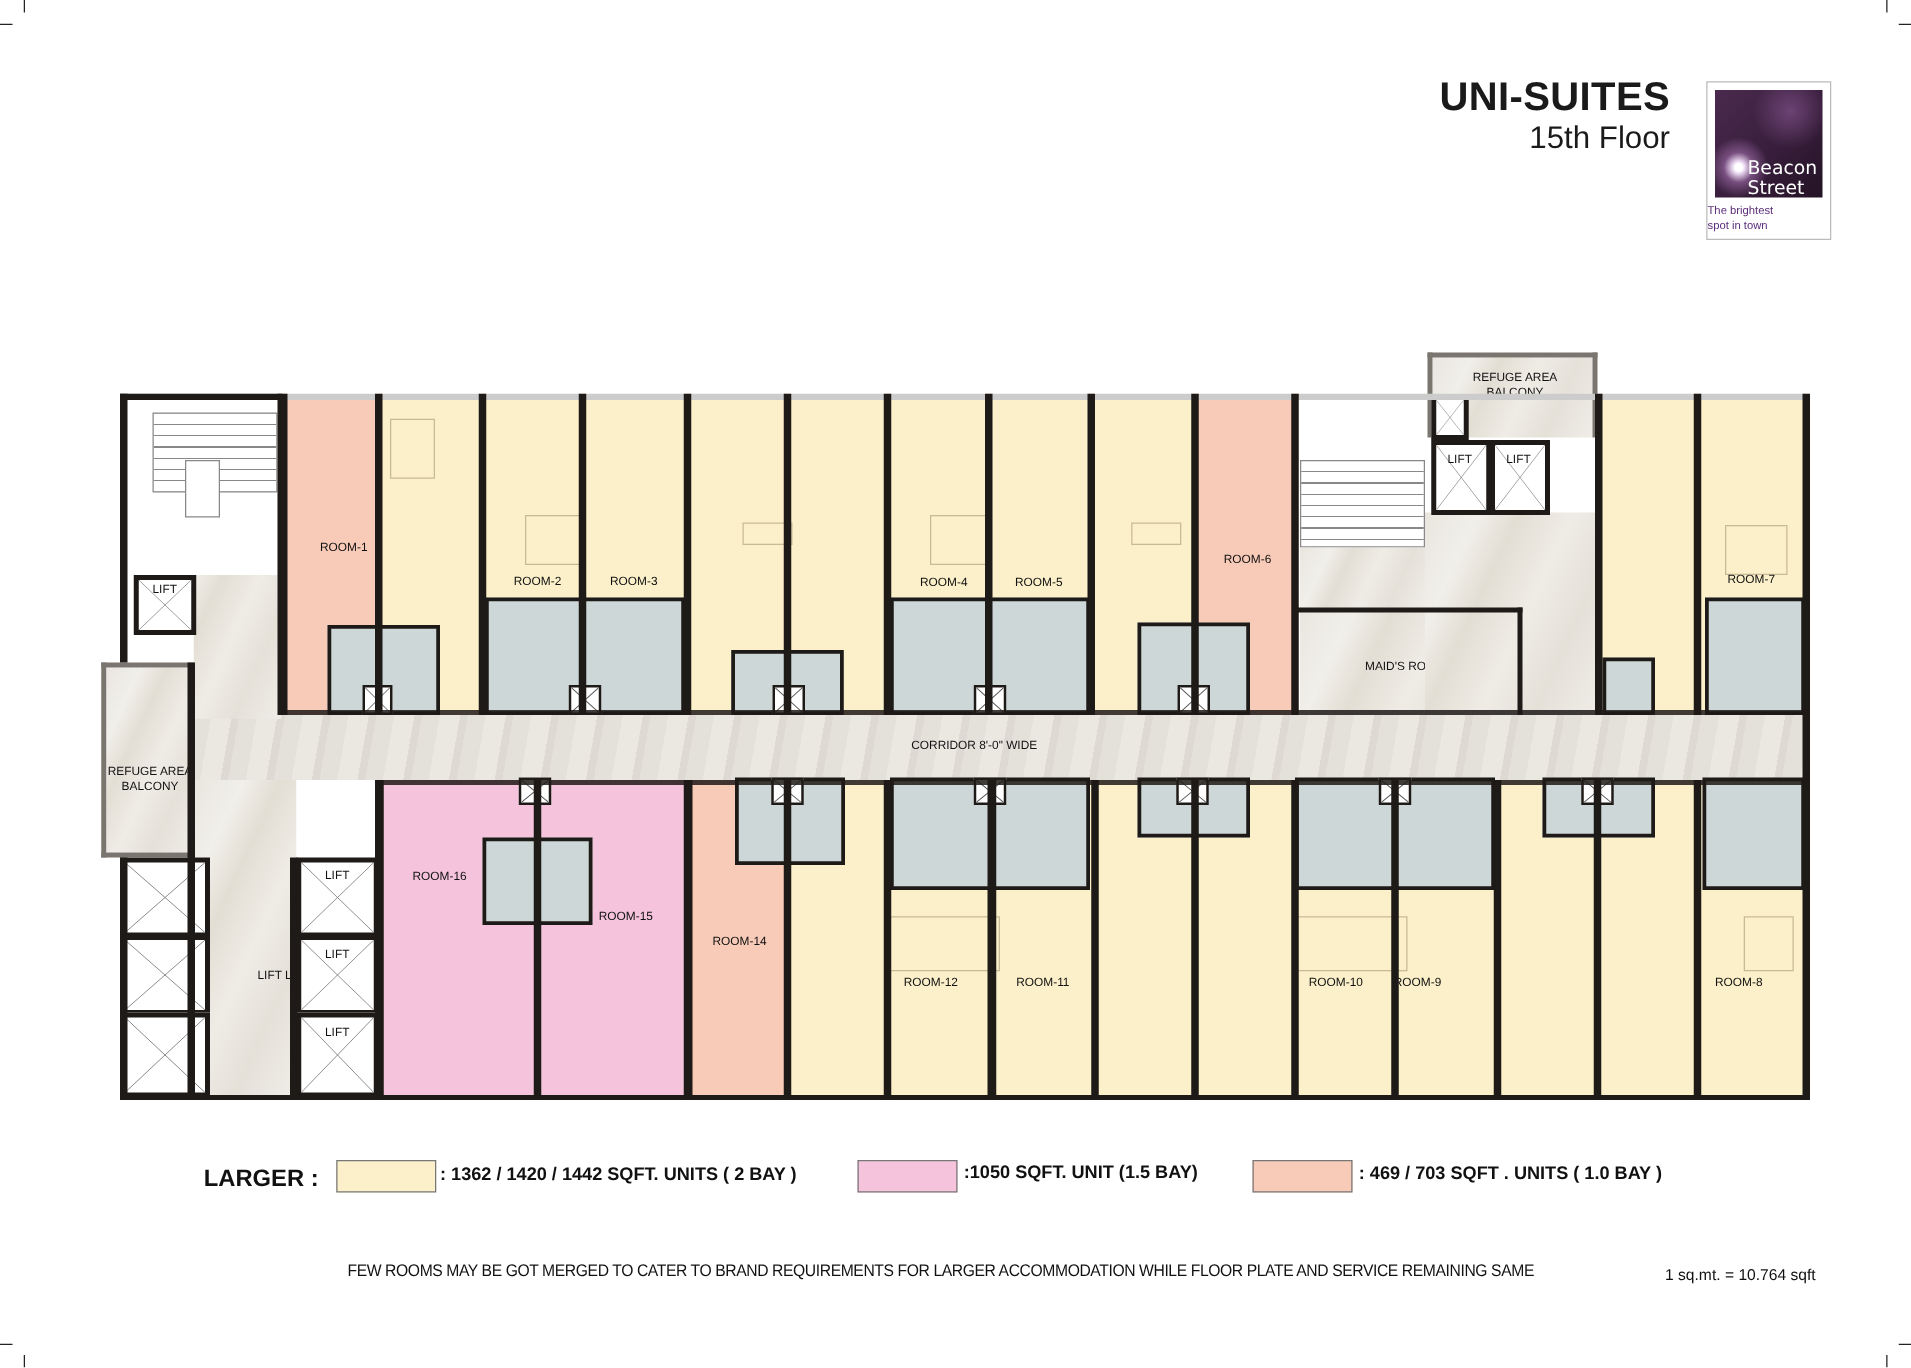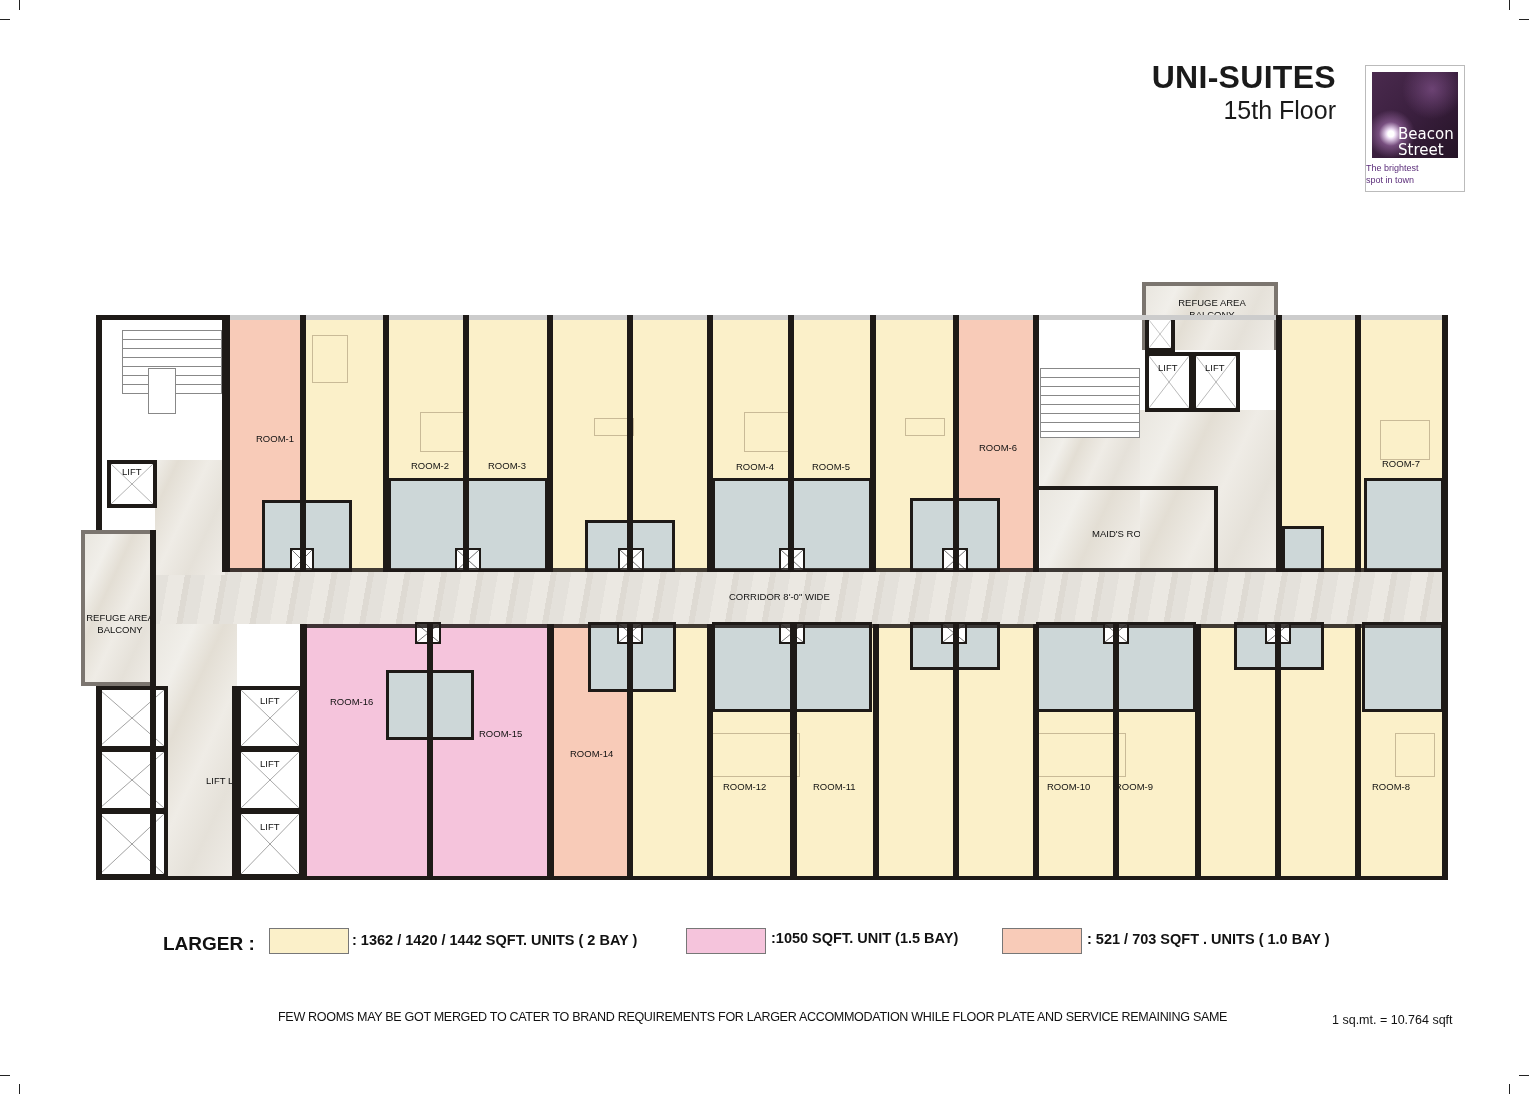--- a/index.html
+++ b/index.html
@@ -342,16 +342,16 @@
   <div class="wall" style="left:150px;top:530px;width:6px;height:350px;"></div>
   <div class="wall" style="left:232px;top:686px;width:6px;height:194px;"></div>
 </div>
 
 <div class="legend-title">LARGER :</div>
 <div class="swatch" style="left:269px;top:928px;background:#fbf0c9;"></div>
 <div class="ltext" style="left:352px;top:932px;">: 1362 / 1420 / 1442 SQFT. UNITS ( 2 BAY )</div>
 <div class="swatch" style="left:686px;top:928px;background:#f5c4dc;"></div>
 <div class="ltext" style="left:771px;top:930px;">:1050 SQFT. UNIT (1.5 BAY)</div>
 <div class="swatch" style="left:1002px;top:928px;background:#f8cbb8;"></div>
-<div class="ltext" style="left:1087px;top:931px;">: 521 / 703 SQFT . UNITS ( 1.0 BAY )</div>
+<div class="ltext" style="left:1087px;top:931px;">: 469 / 703 SQFT . UNITS ( 1.0 BAY )</div>
 
 <div class="note">FEW ROOMS MAY BE GOT MERGED TO CATER TO BRAND REQUIREMENTS FOR LARGER ACCOMMODATION WHILE FLOOR PLATE AND SERVICE REMAINING SAME</div>
 <div class="conv">1 sq.mt. = 10.764 sqft</div>
 
 </body></html>

